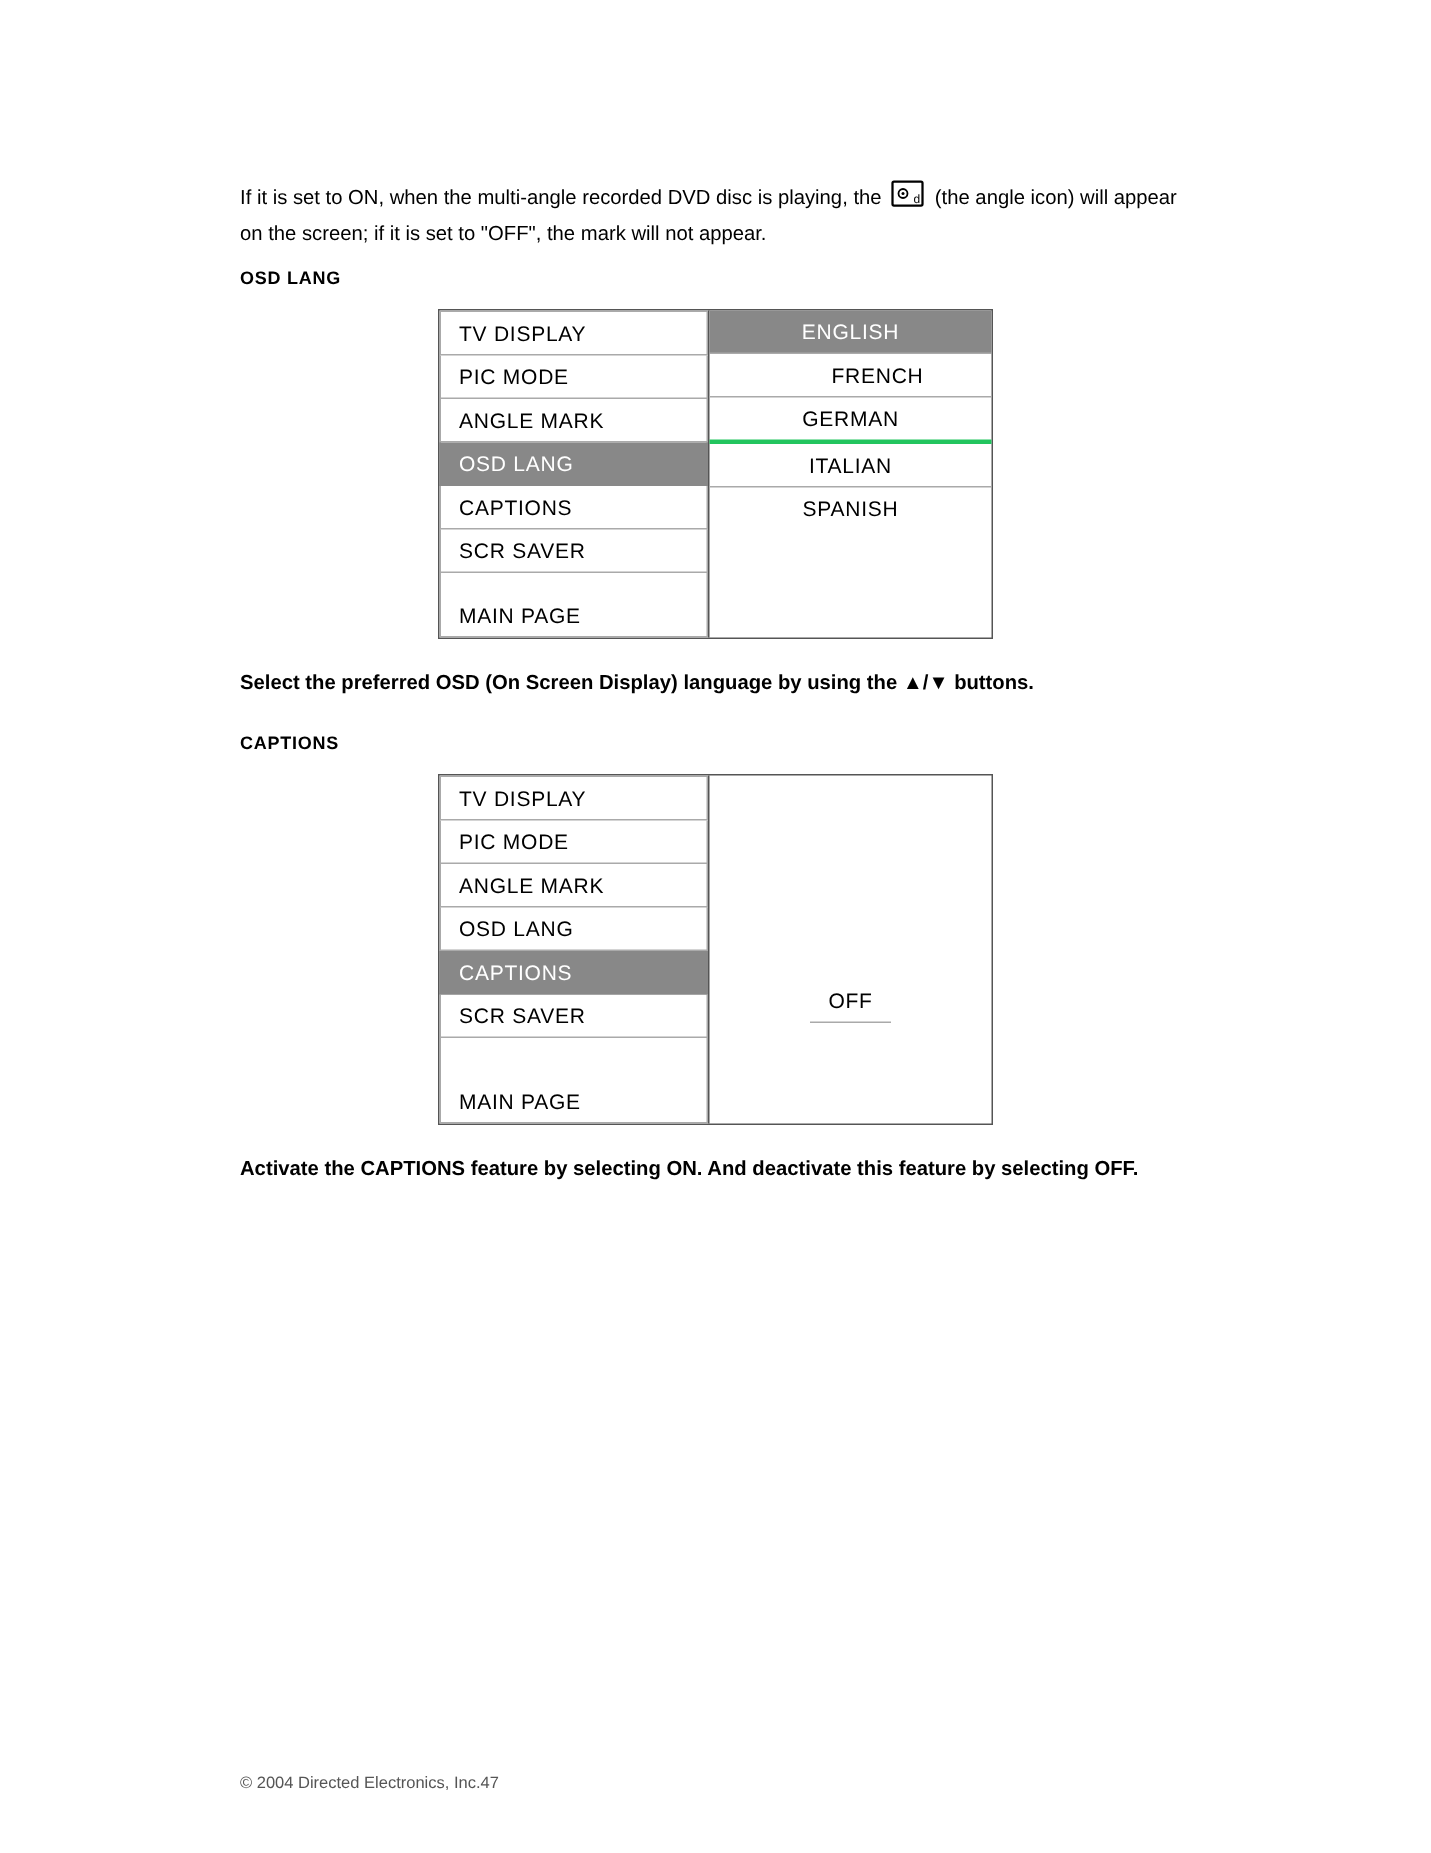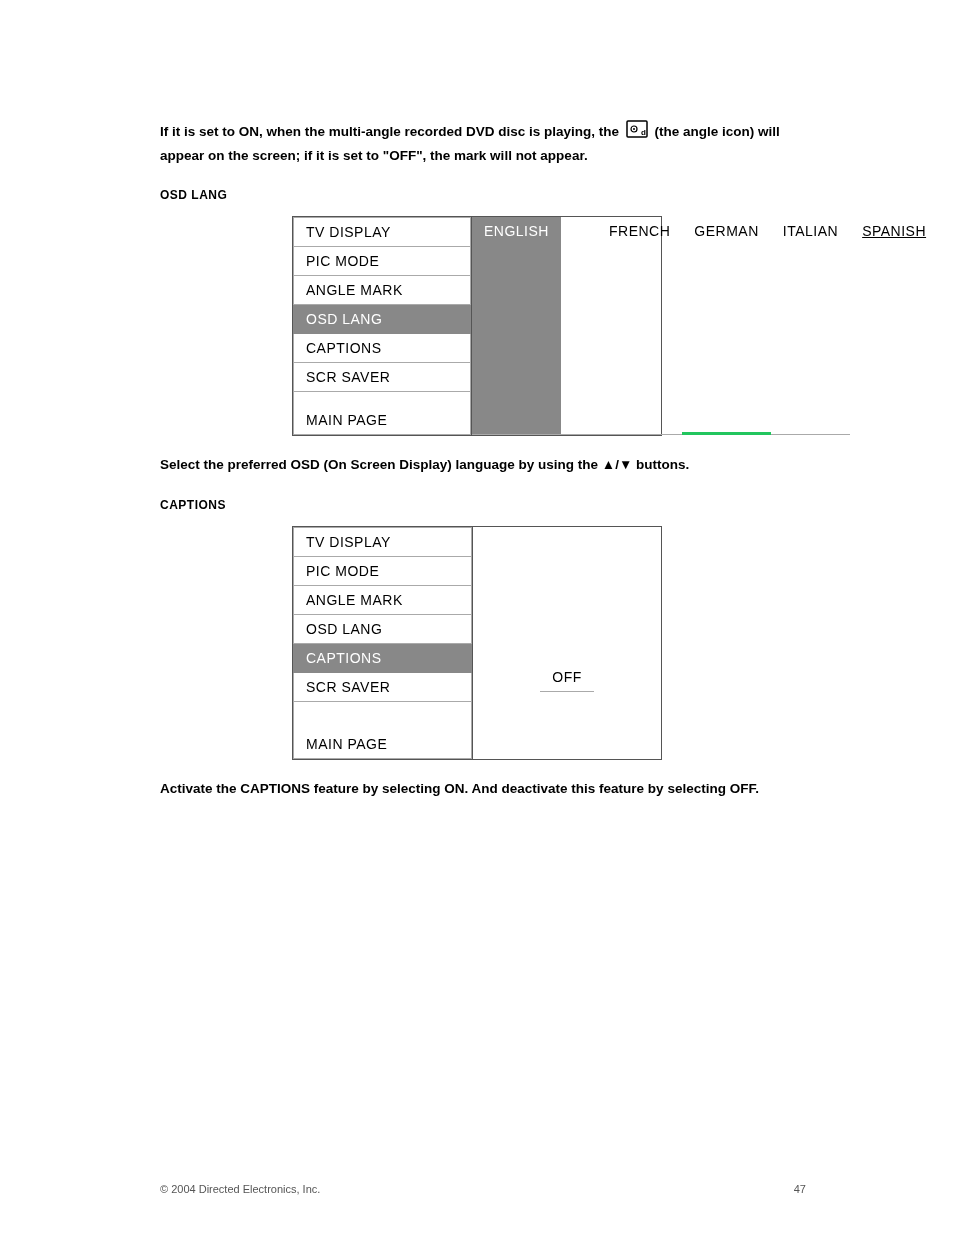--- a/index.html
+++ b/index.html
@@ -11,22 +11,21 @@
       width: 954px;
       min-height: 1235px;
       position: relative;
     }
     .page-content {
       padding: 120px 160px 60px 160px;
     }
     .intro-text {
       font-size: 13.5px;
       line-height: 1.6;
-      margin-bottom: 22px;
-      font-weight: bold;
+      margin-bottom: 12px;
     }
     .section-heading {
       font-size: 12px;
       font-weight: bold;
       letter-spacing: 0.5px;
       margin-bottom: 14px;
       text-transform: uppercase;
     }
     .menu-container {
       display: flex;
@@ -56,21 +55,20 @@
       line-height: 1.6;
       font-weight: bold;
       margin-bottom: 18px;
     }
     .footer {
       position: absolute;
       bottom: 40px;
       left: 160px;
       right: 148px;
       display: flex;
-      justify-content: space-between;
       font-size: 11px;
       color: #555;
       margin-top: 20px;
     }
   </style>
 </head>
 <body>
 
 <div class="page-content">
 
@@ -97,26 +95,26 @@
         <div class="menu-cell" style="border:1px solid #aaa;">TV DISPLAY</div>
         <div class="menu-cell" style="border:1px solid #aaa;border-top:none;">PIC MODE</div>
         <div class="menu-cell" style="border:1px solid #aaa;border-top:none;">ANGLE MARK</div>
         <div class="menu-cell cell-highlighted" style="border:1px solid #888;border-top:none;">OSD LANG</div>
         <div class="menu-cell" style="border:1px solid #aaa;border-top:none;">CAPTIONS</div>
         <div class="menu-cell" style="border:1px solid #aaa;border-top:none;">SCR SAVER</div>
         <div style="height:14px;border-left:1px solid #aaa;border-right:1px solid #aaa;"></div>
         <div class="menu-cell" style="border:1px solid #aaa;border-top:none;">MAIN PAGE</div>
       </div>
 
-      <div style="display:flex;width:190px;border-left:1.5px solid #555;text-align:center;">
+      <div style="display:flex;flex-direction:column;width:190px;border-left:1.5px solid #555;text-align:center;">
         <div class="menu-cell cell-highlighted" style="border:none;border-bottom:1px solid #aaa;">ENGLISH</div>
         <div class="menu-cell" style="border:none;border-bottom:1px solid #aaa;padding-left:48px;">FRENCH</div>
         <div class="menu-cell" style="border:none;border-bottom:3px solid #22c55e;">GERMAN</div>
         <div class="menu-cell" style="border:none;border-bottom:1px solid #aaa;">ITALIAN</div>
-        <div class="menu-cell" style="border:none;text-decoration:underline;">SPANISH</div>
+        <div class="menu-cell" style="border:none;">SPANISH</div>
       </div>
     </div>
   </div>
 
   <p class="desc-text">Select the preferred OSD (On Screen Display) language by using the ▲/▼ buttons.</p>
 
   <p class="section-heading">CAPTIONS</p>
 
   <div class="menu-container">
     <div style="border: 1.5px solid #555; display: flex; width: 370px;">

